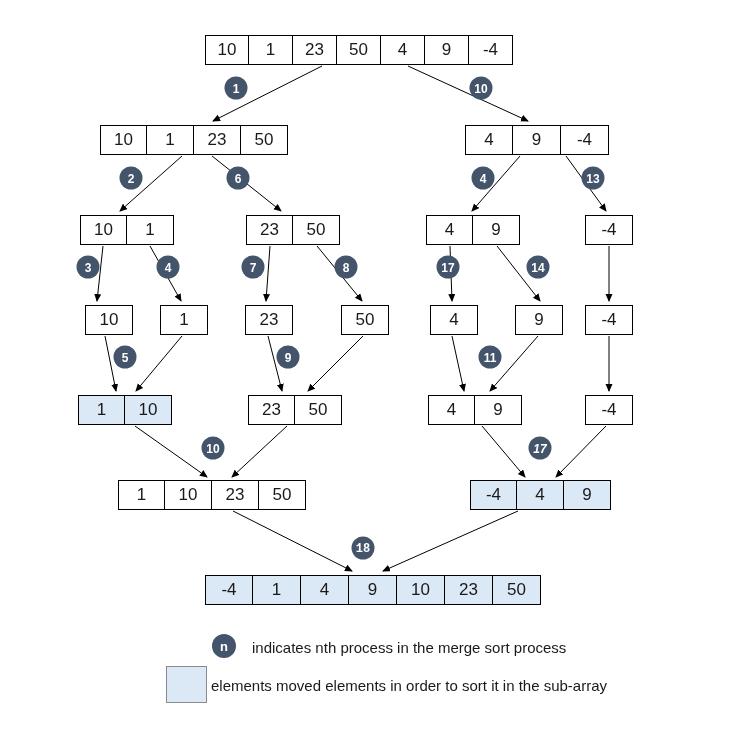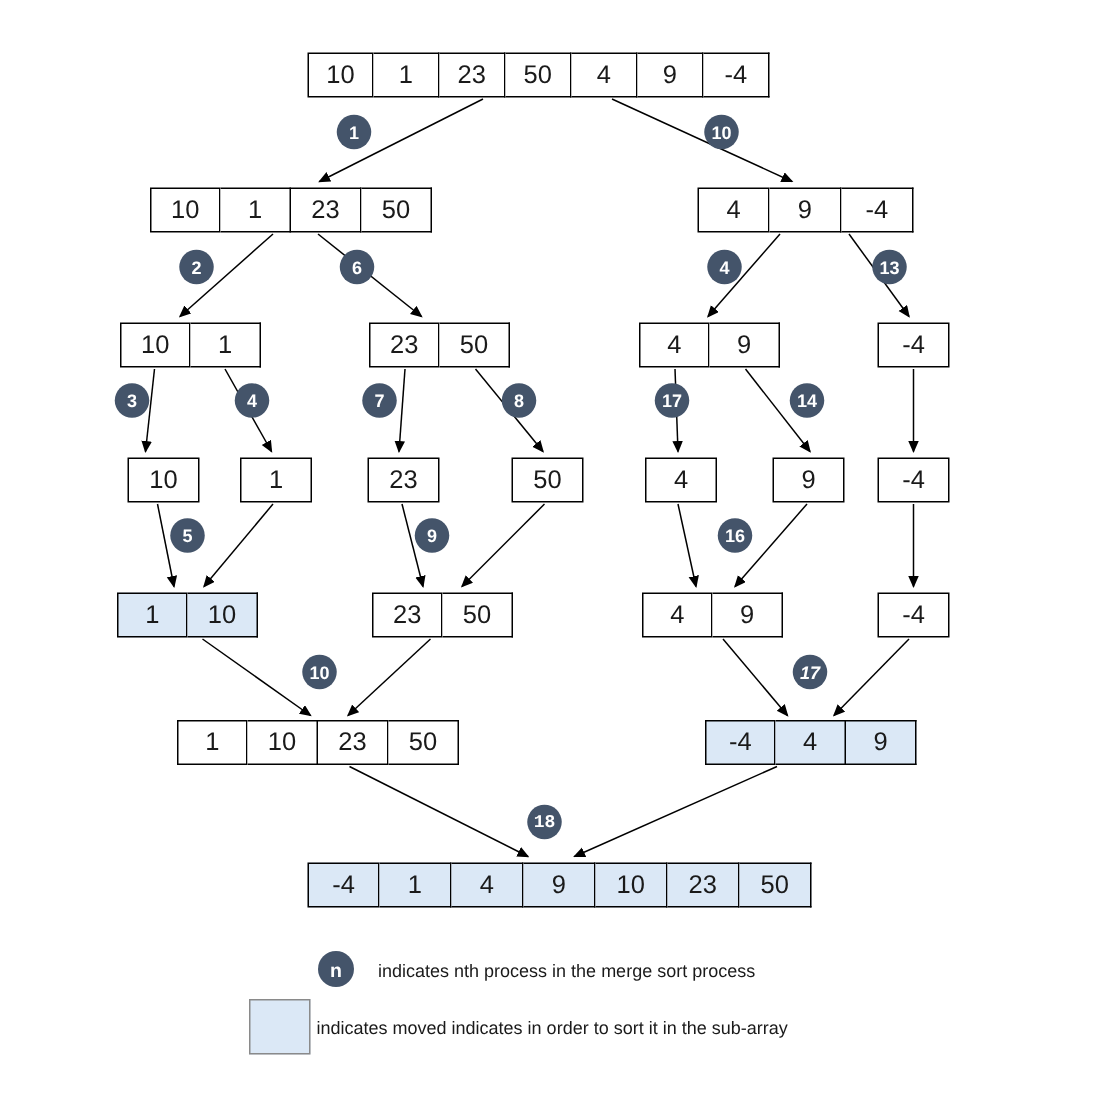--- a/index.html
+++ b/index.html
@@ -59,21 +59,21 @@
   }
   .legend-badge {
     left: 224px;
     top: 646px;
     width: 24px;
     height: 24px;
     font-size: 13px;
   }
   .legend-text {
     position: absolute;
-    font-size: 12px;
+    font-size: 15px;
     color: #1a1a1a;
     transform: translateY(-50%);
     white-space: nowrap;
   }
   .legend-text.t1 { left: 252px; top: 647px; }
   .legend-text.t2 { left: 211px; top: 685px; }
   .legend-box {
     position: absolute;
     left: 166px;
     top: 666px;
@@ -222,25 +222,25 @@
       <div class="badge" style="left: 483px; top: 178px;">4</div>
       <div class="badge" style="left: 593px; top: 178px;">13</div>
       <div class="badge" style="left: 88px; top: 267px;">3</div>
       <div class="badge" style="left: 168px; top: 267px;">4</div>
       <div class="badge" style="left: 253px; top: 267px;">7</div>
       <div class="badge" style="left: 346px; top: 267px;">8</div>
       <div class="badge" style="left: 448px; top: 267px;">17</div>
       <div class="badge" style="left: 538px; top: 267px; text-align: center;">14</div>
       <div class="badge" style="left: 125px; top: 357px;">5</div>
       <div class="badge" style="left: 288px; top: 357px;">9</div>
-      <div class="badge" style="left: 490px; top: 357px;">16</div>
+      <div class="badge" style="left: 490px; top: 357px;">11</div>
       <div class="badge" style="left: 213px; top: 448px;">10</div>
       <div class="badge" style="left: 540px; top: 448px; font-style: italic;">17</div>
       <div class="badge" style="left: 363px; top: 548px; font-family: Liberation Mono, monospace;">18</div>
     </div>
 
   <div>
     <div class="badge legend-badge">n</div>
     <div class="legend-text t1">indicates nth process in the merge sort process</div>
     <div class="legend-box"></div>
-    <div class="legend-text t2">indicates moved indicates in order to sort it in the sub-array</div>
+    <div class="legend-text t2">elements moved elements in order to sort it in the sub-array</div>
   </div>
 </div>
 
 </body></html>

